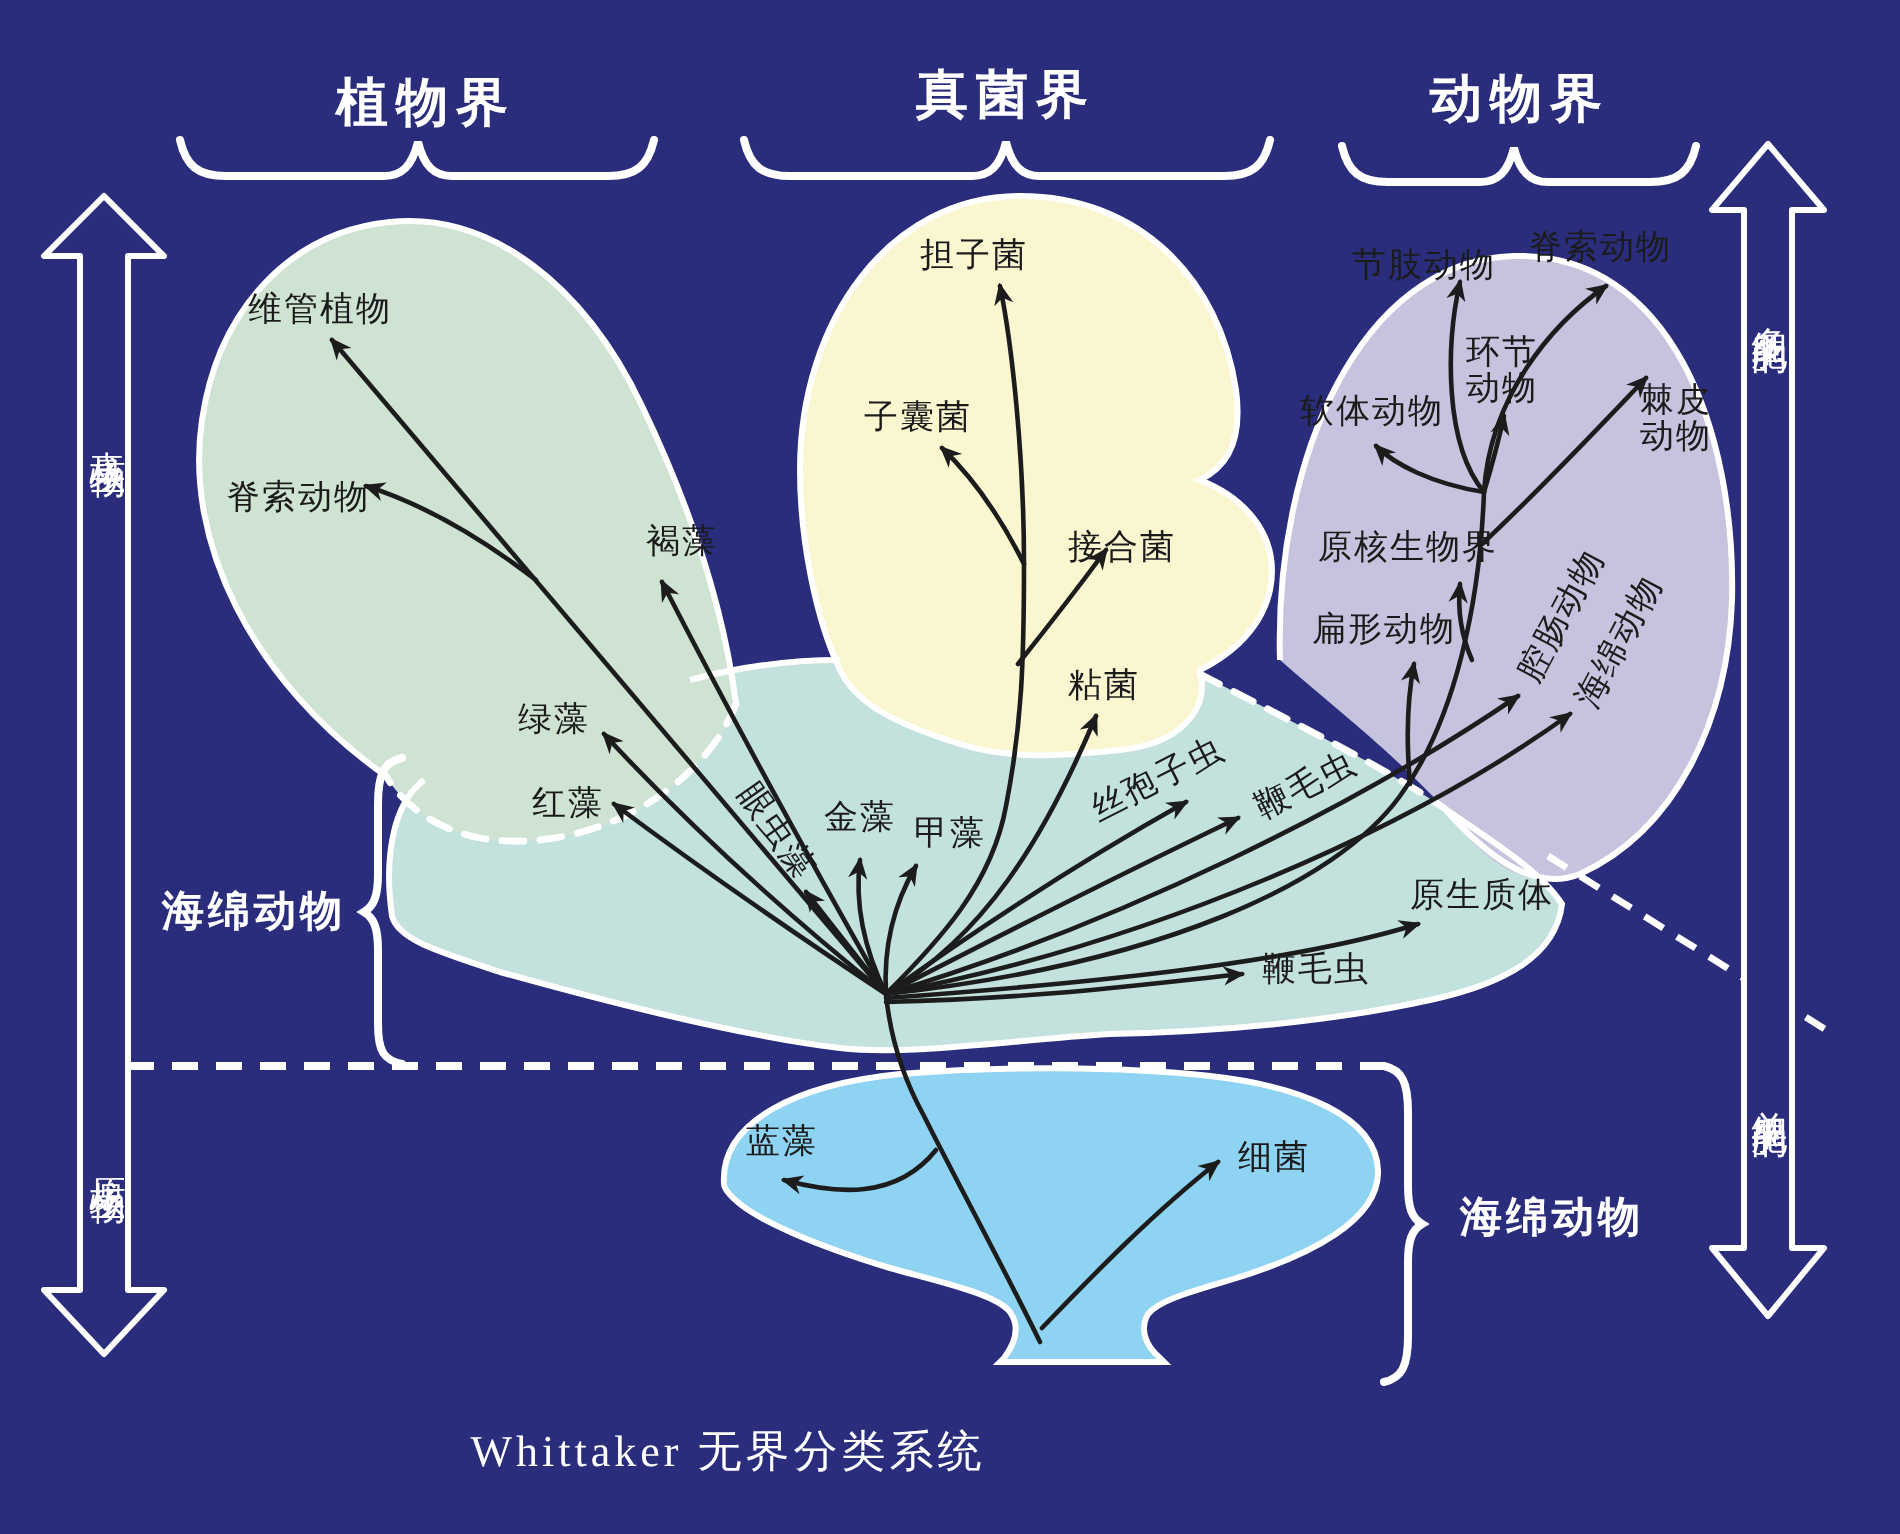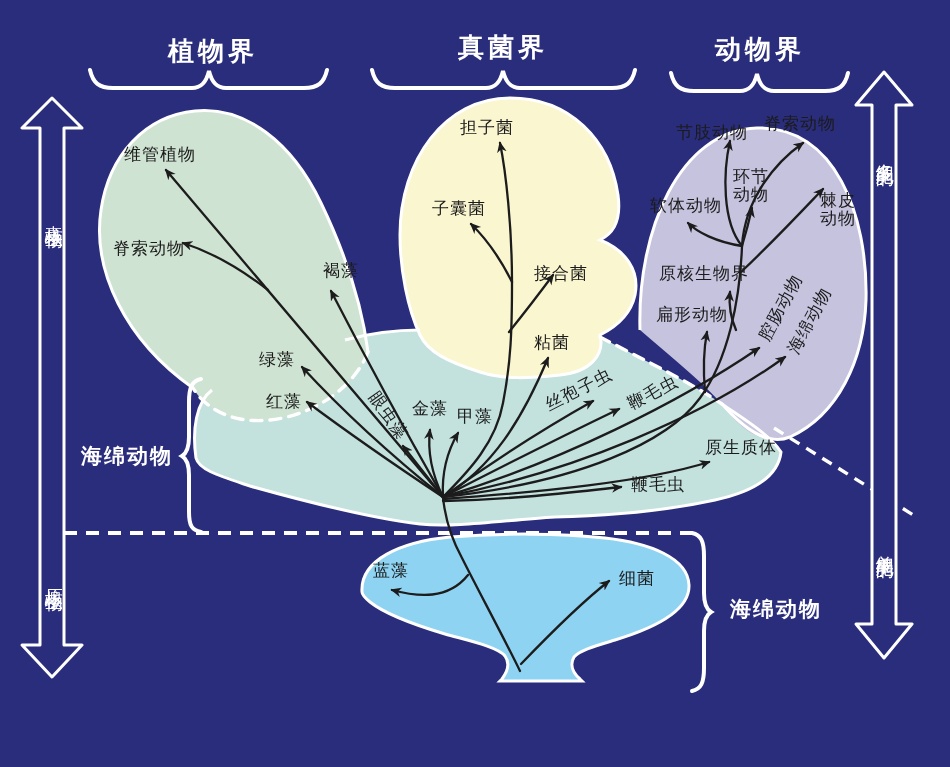--- a/index.html
+++ b/index.html
@@ -184,14 +184,15 @@
 <div class="lbl L-annelid">环节
 动物</div>
 <div class="lbl L-mollusc">软体动物</div>
 <div class="lbl L-echino">棘皮
 动物</div>
 <div class="lbl L-nema">原核生物界</div>
 <div class="lbl L-flat">扁形动物</div>
 <div class="lbl L-coel">腔肠动物</div>
 <div class="lbl L-sponge">海绵动物</div>
 
+<div class="lbl white cap L-caption">Whittaker  无界分类系统</div>
 
 </div>
 
 </body></html>

